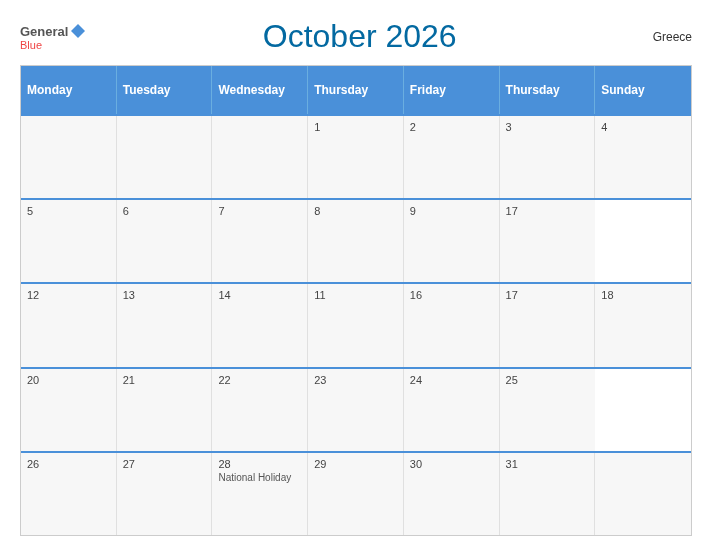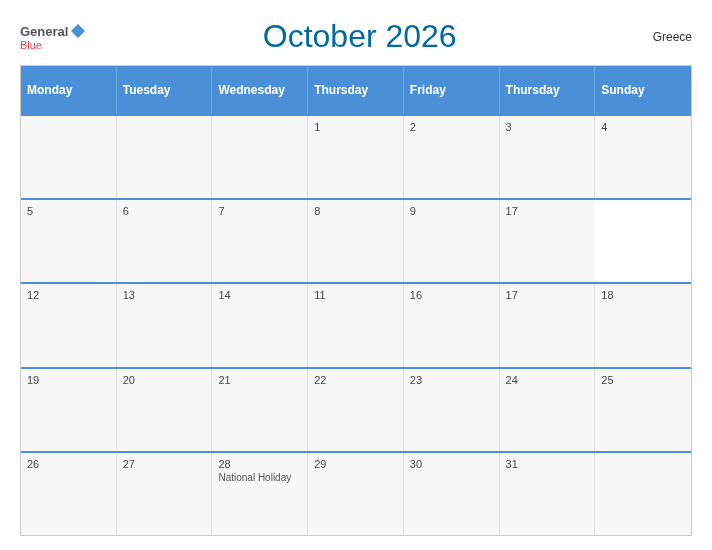--- a/index.html
+++ b/index.html
@@ -208,23 +208,20 @@
           </div>
           <div class="cal-cell">
             <span class="day-num">17</span>
           </div>
           <div class="cal-cell">
             <span class="day-num">18</span>
           </div>
         </div>
         <div class="cal-week">
           <div class="cal-cell">
-            <span class="day-num">19</span>
-          </div>
-          <div class="cal-cell">
             <span class="day-num">20</span>
           </div>
           <div class="cal-cell">
             <span class="day-num">21</span>
           </div>
           <div class="cal-cell">
             <span class="day-num">22</span>
           </div>
           <div class="cal-cell">
             <span class="day-num">23</span>

